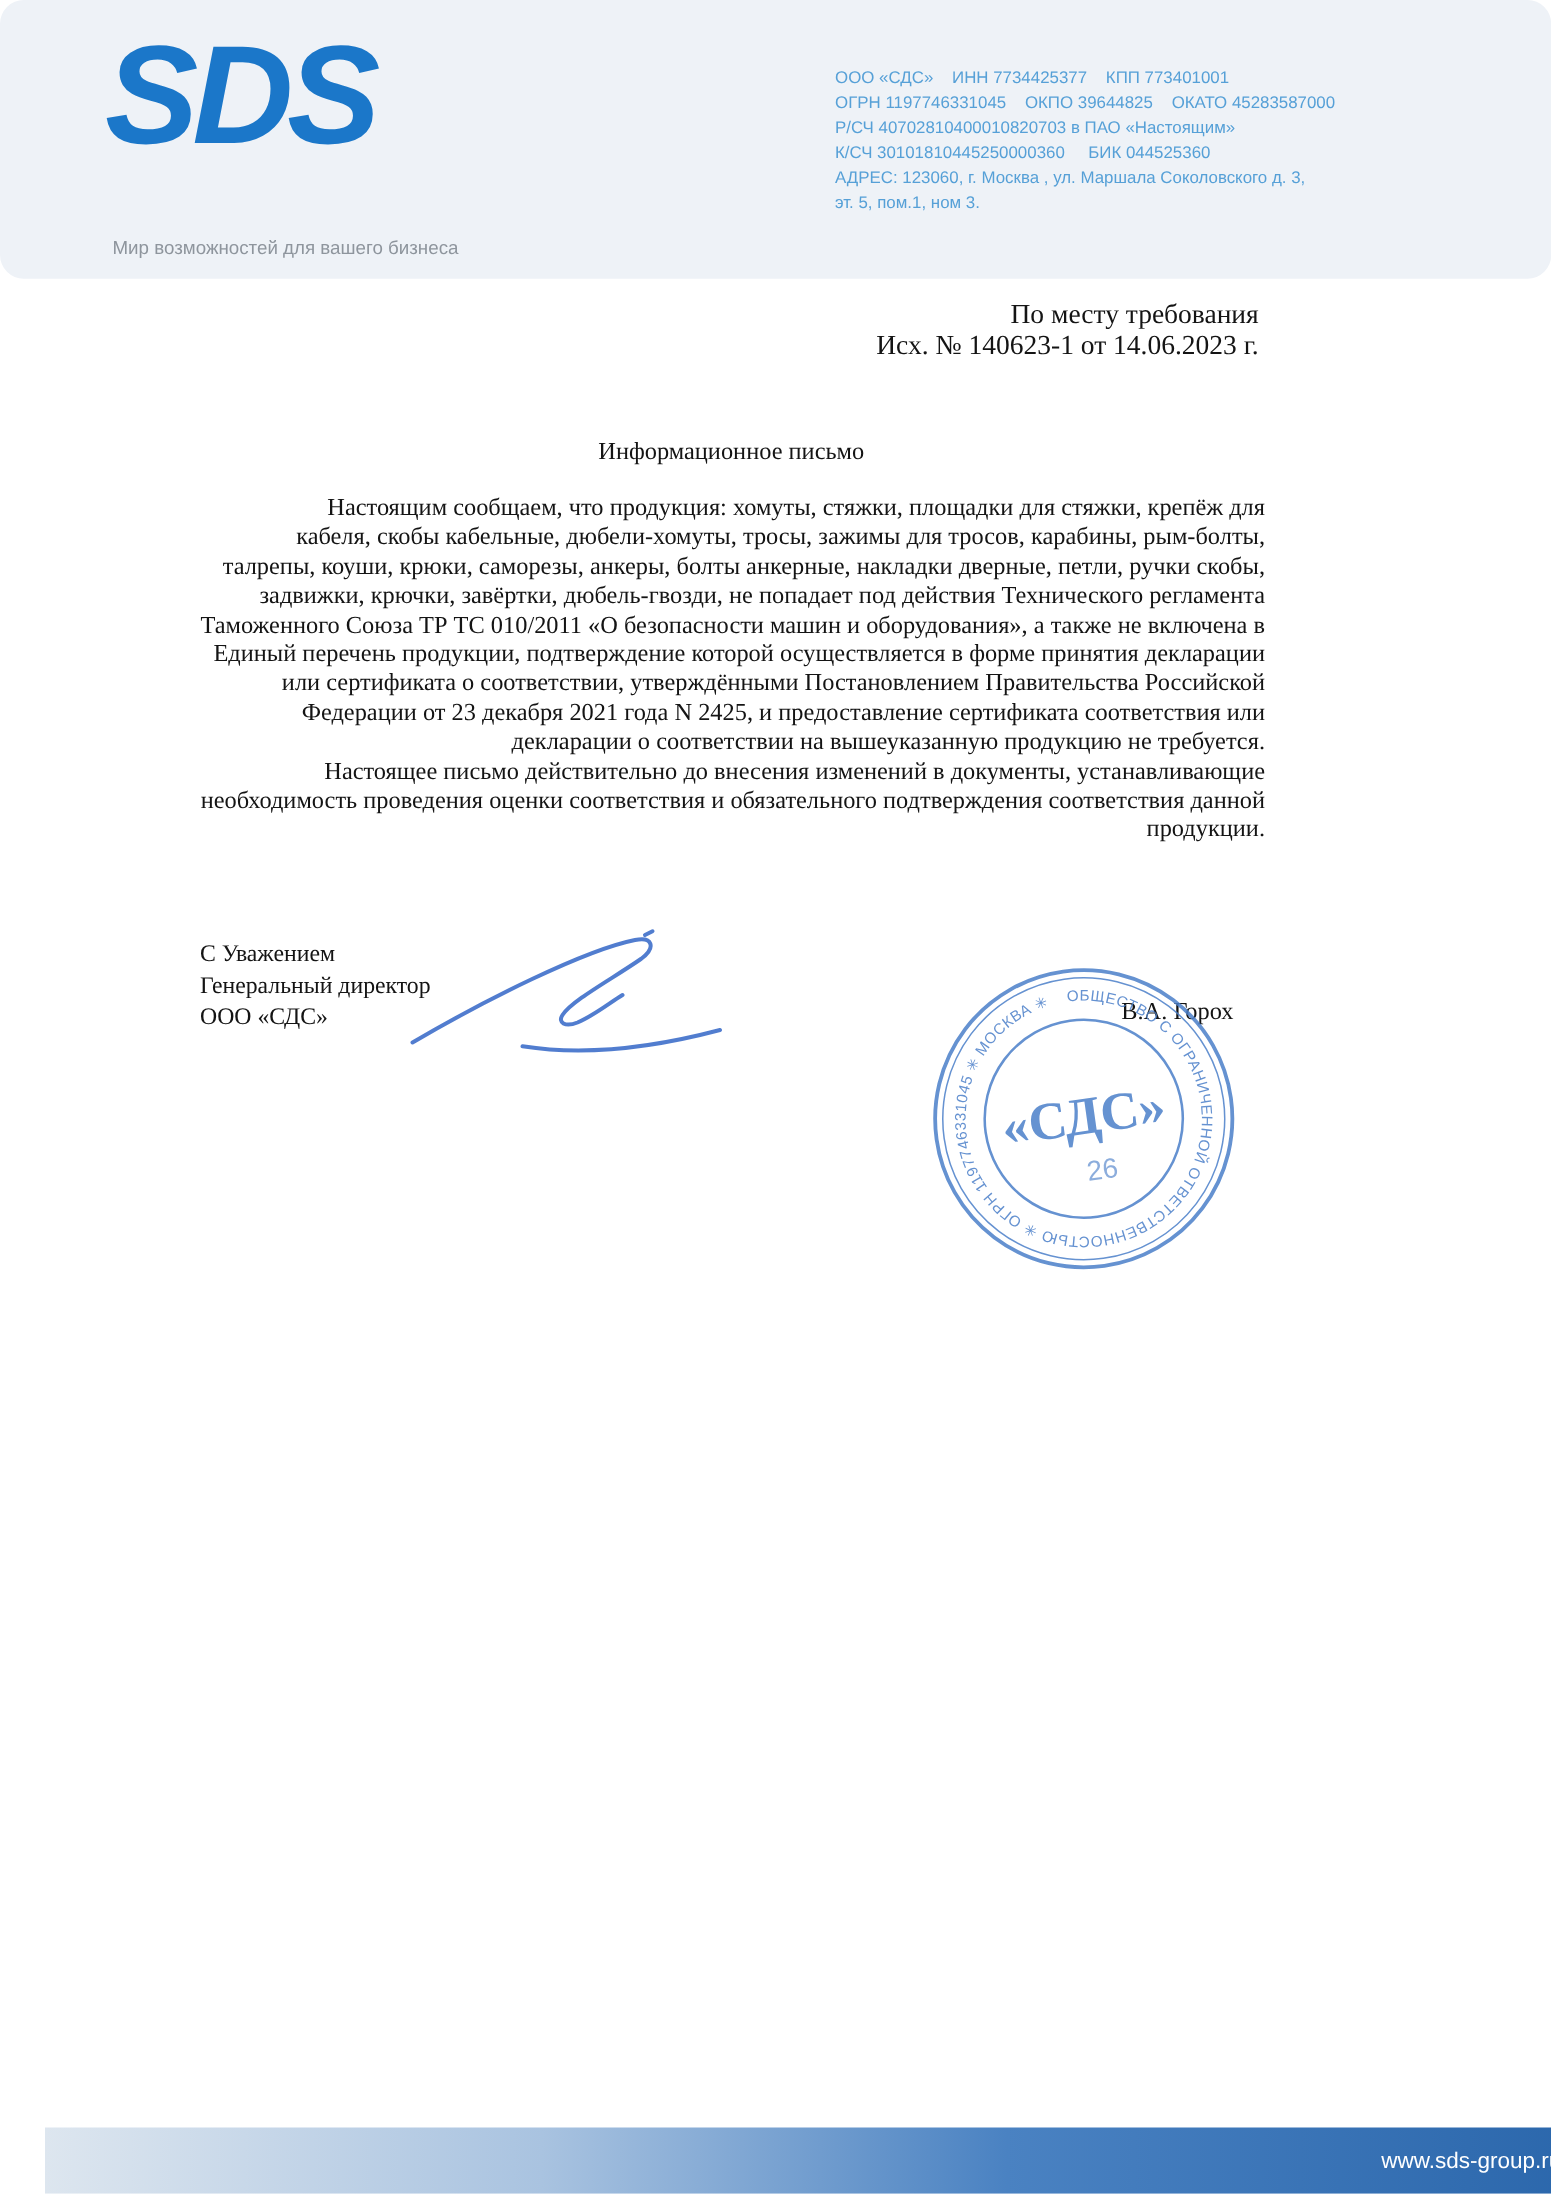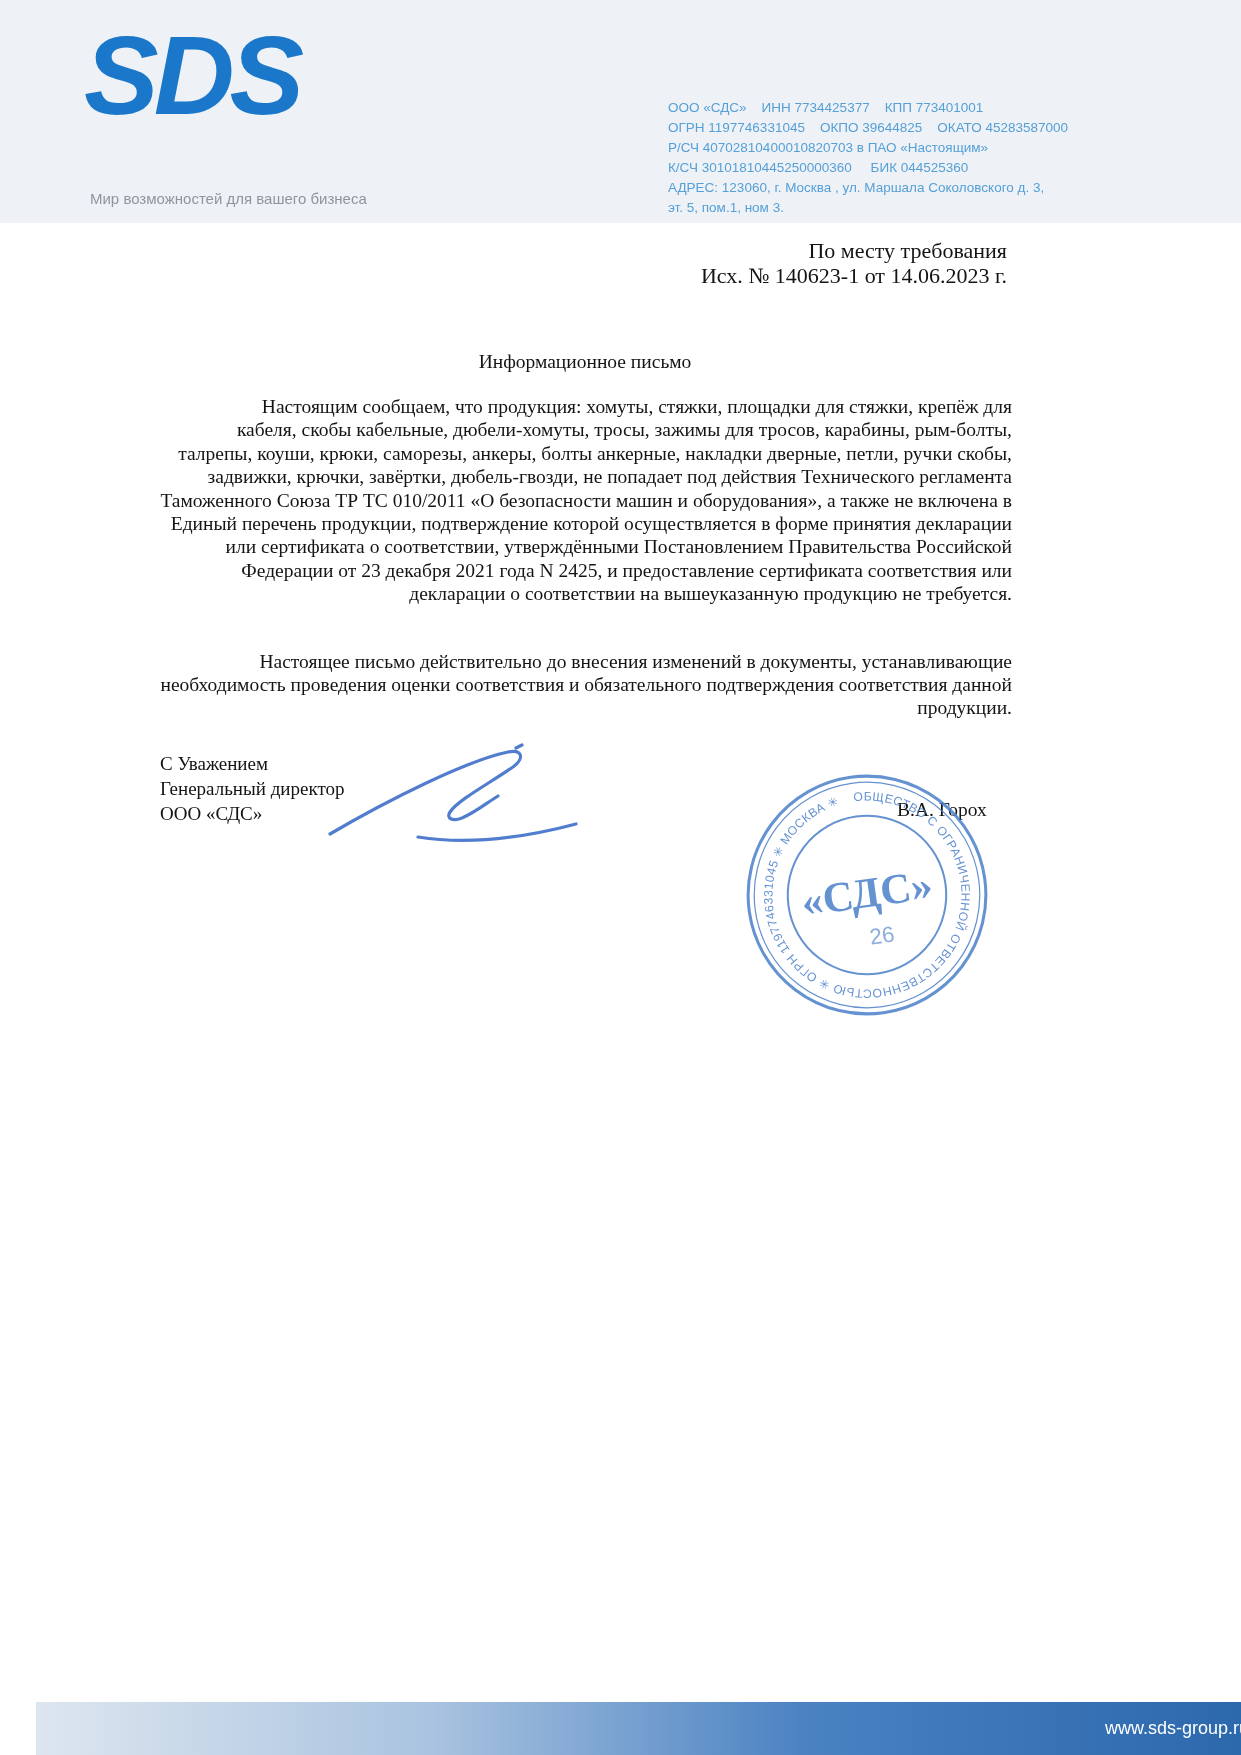--- a/index.html
+++ b/index.html
@@ -11,60 +11,60 @@
     font-family:"Liberation Serif", serif;
     color:#141414;
     overflow:hidden;
   }
 
   
   .header {
     position:absolute; top:0; left:0;
     width:1241px; height:223px;
     background:#eef2f7;
+    border-radius:19px;
   }
   .logo {
     position:absolute; left:84px; top:14px;
     font-family:"Liberation Sans", sans-serif;
     font-weight:bold; font-style:italic;
     font-size:112px; line-height:1.1;
     letter-spacing:-5px;
     color:#1b77c9;
   }
   .tagline {
     position:absolute; left:90px; top:158px;
     font-family:"Liberation Sans", sans-serif;
     font-size:15px; color:#8e959d;margin-top:32px;
   }
   .company-info {
     position:absolute; left:668px; top:52px;
     font-family:"Liberation Sans", sans-serif;
     font-size:13.5px; line-height:20px;
     color:#56a0d7;
-    margin-top:46px;
   }
   .company-info .info-line { white-space:pre; }
 
   
   .ref-block {
     position:absolute; top:239px; right:234px;
     text-align:right;
     font-size:22px; line-height:24.5px;
   }
   .letter-title {
     position:absolute; top:351px; left:160px; width:850px;
     text-align:center; font-size:19.5px;
   }
   .letter-body {
     position:absolute; top:395px; left:160px; width:852px;
     font-size:19.5px; line-height:23.4px;
     text-align:right;
   }
   .para-1 { text-indent:66px; }
-  .para-2 { text-indent:0;margin-top:44px; }
+  .para-2 { text-indent:0; }
 
   .sign-block {
     position:absolute; left:160px; top:751px;
     font-size:19px; line-height:25px;
   }
   .signer-name {
     position:absolute; left:897px; top:799px;
     font-size:19.5px;
   }
 

